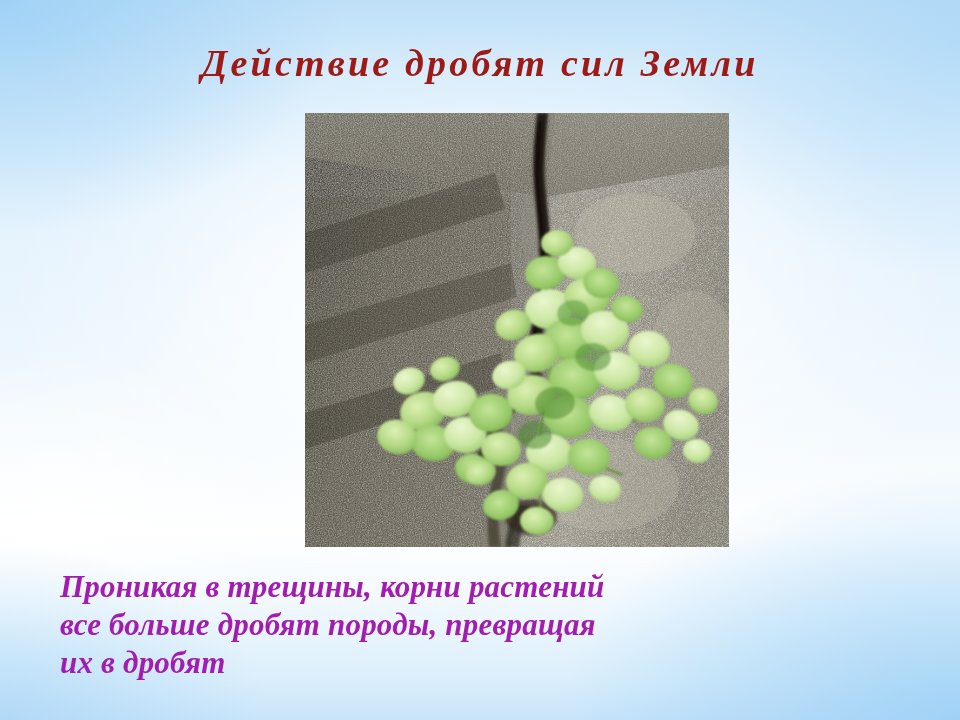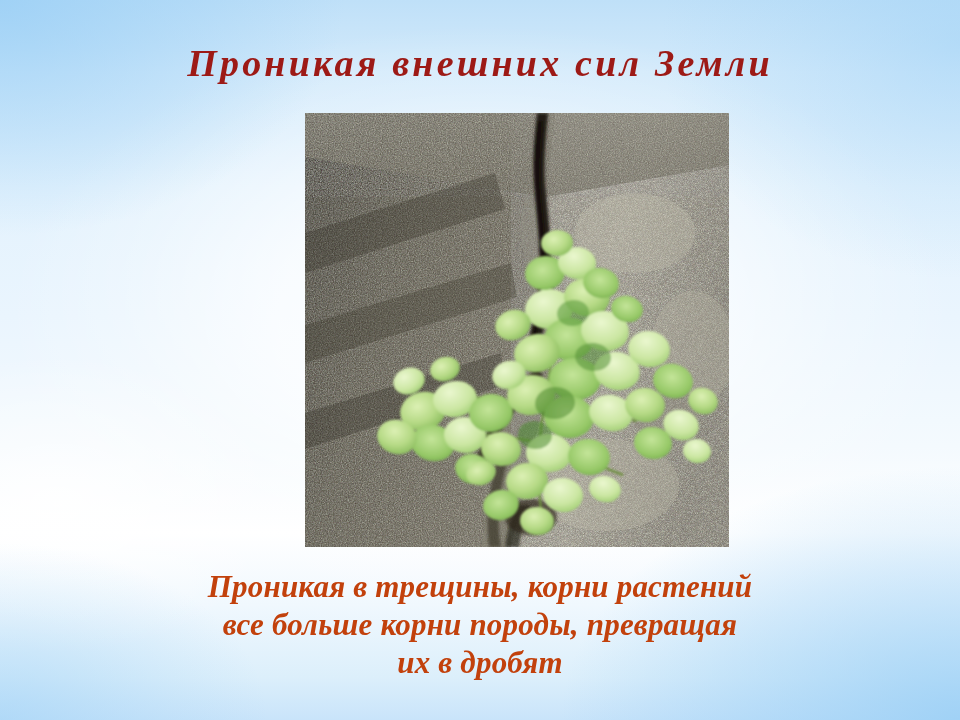--- a/index.html
+++ b/index.html
@@ -114,45 +114,44 @@
     background: #6d6a5d;
   }
   .photo svg { display: block; width: 100%; height: 100%; }
 
   
   .caption {
     position: absolute;
     left: 60px;
     top: 568px;
     width: 840px;
-    text-align: center;
     font-family: "Liberation Serif", "DejaVu Serif", serif;
     font-style: italic;
     font-weight: bold;
     font-size: 31px;
     line-height: 38px;
     letter-spacing: 0.2px;
-    color: #c2410c;
+    color: #a21caf;
   }
   .caption .line { display: block; white-space: nowrap; }
 </style>
 </head>
 <body>
 
 <div class="slide">
 
   <div class="bg-base"></div>
   <div class="bg-radial-center"></div>
   <div class="bg-radial-left"></div>
   <div class="bg-edge-tl"></div>
   <div class="bg-edge-tr"></div>
   <div class="bg-edge-bl"></div>
   <div class="bg-edge-br"></div>
 
-  <div class="title">Проникая внешних сил Земли</div>
+  <div class="title">Действие дробят сил Земли</div>
 
   <div class="photo">
     <svg viewBox="0 0 424 434" preserveAspectRatio="none">
       <defs>
 
         <filter id="grainCoarse" x="0" y="0" width="100%" height="100%">
           <feTurbulence type="fractalNoise" baseFrequency="0.85" numOctaves="4" seed="7" result="n"></feTurbulence>
           <feColorMatrix in="n" type="saturate" values="0.18" result="ns"></feColorMatrix>
           <feComposite in="ns" in2="SourceGraphic" operator="arithmetic" k1="0.95" k2="0.42" k3="0.58" k4="-0.04"></feComposite>
         </filter>
@@ -313,17 +312,17 @@
         </g>
       </g>
 
       <rect x="0" y="0" width="424" height="434" fill="none"></rect>
       <rect x="0" y="0" width="424" height="434" fill="url(#vig)" opacity="0"></rect>
     </svg>
   </div>
 
   <div class="caption">
     <span class="line">Проникая в трещины, корни растений</span>
-    <span class="line">все больше корни породы, превращая</span>
+    <span class="line">все больше дробят породы, превращая</span>
     <span class="line">их в дробят</span>
   </div>
 
 </div>
 
 </body></html>

